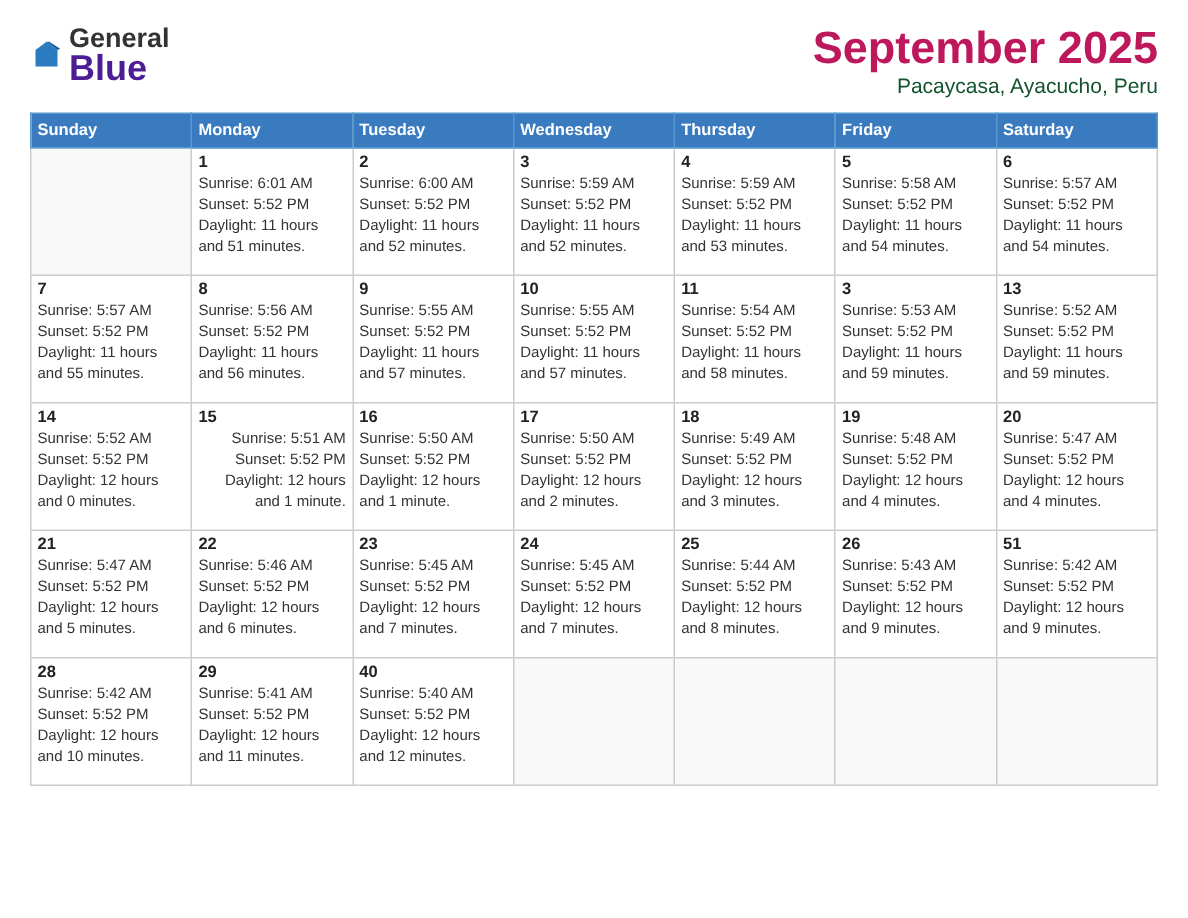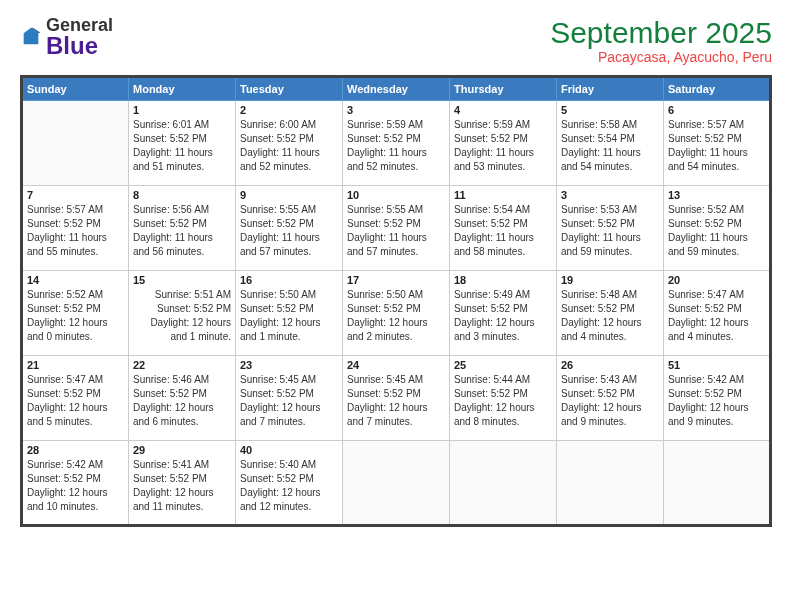--- a/index.html
+++ b/index.html
@@ -45,32 +45,32 @@
     }
     .logo-icon {
       width: 22px;
       height: 22px;
     }
     .title-block {
       text-align: right;
     }
     .title-month {
       font-size: 30px;
-      font-weight: normal;
-      color: #15803d;
+      font-weight: bold;
+      color: #be185d;
       line-height: 1.1;
     }
     .title-location {
       font-size: 14px;
-      color: #ef4444;
+      color: #14532d;
       text-align: right;
     }
     .calendar {
       flex: 1;
-      border: 3px solid #404040;
+      border: 1px solid #404040;
       border-collapse: collapse;
       width: 100%;
       table-layout: fixed;
     }
     .calendar th {
       background: #3a7abf;
       color: #fff;
       font-size: 11px;
       font-weight: bold;
       padding: 5px 4px;
@@ -161,21 +161,21 @@
           <td>
             <span class="day-number">4</span>
             <div class="day-info" style="white-space: pre-line;">Sunrise: 5:59 AM
 Sunset: 5:52 PM
 Daylight: 11 hours
 and 53 minutes.</div>
           </td>
           <td>
             <span class="day-number">5</span>
             <div class="day-info" style="white-space: pre-line;">Sunrise: 5:58 AM
-Sunset: 5:54 PM
+Sunset: 5:52 PM
 Daylight: 11 hours
 and 54 minutes.</div>
           </td>
           <td>
             <span class="day-number">6</span>
             <div class="day-info" style="white-space: pre-line;">Sunrise: 5:57 AM
 Sunset: 5:52 PM
 Daylight: 11 hours
 and 54 minutes.</div>
           </td>

